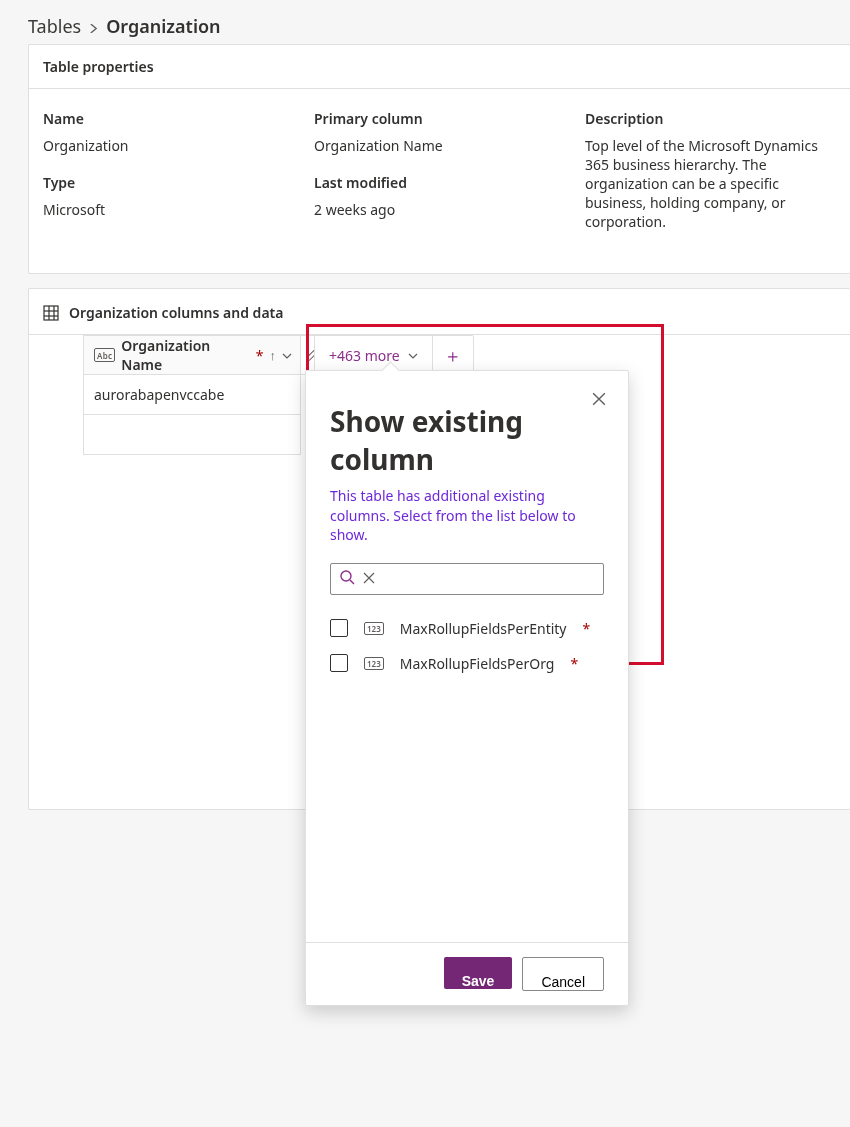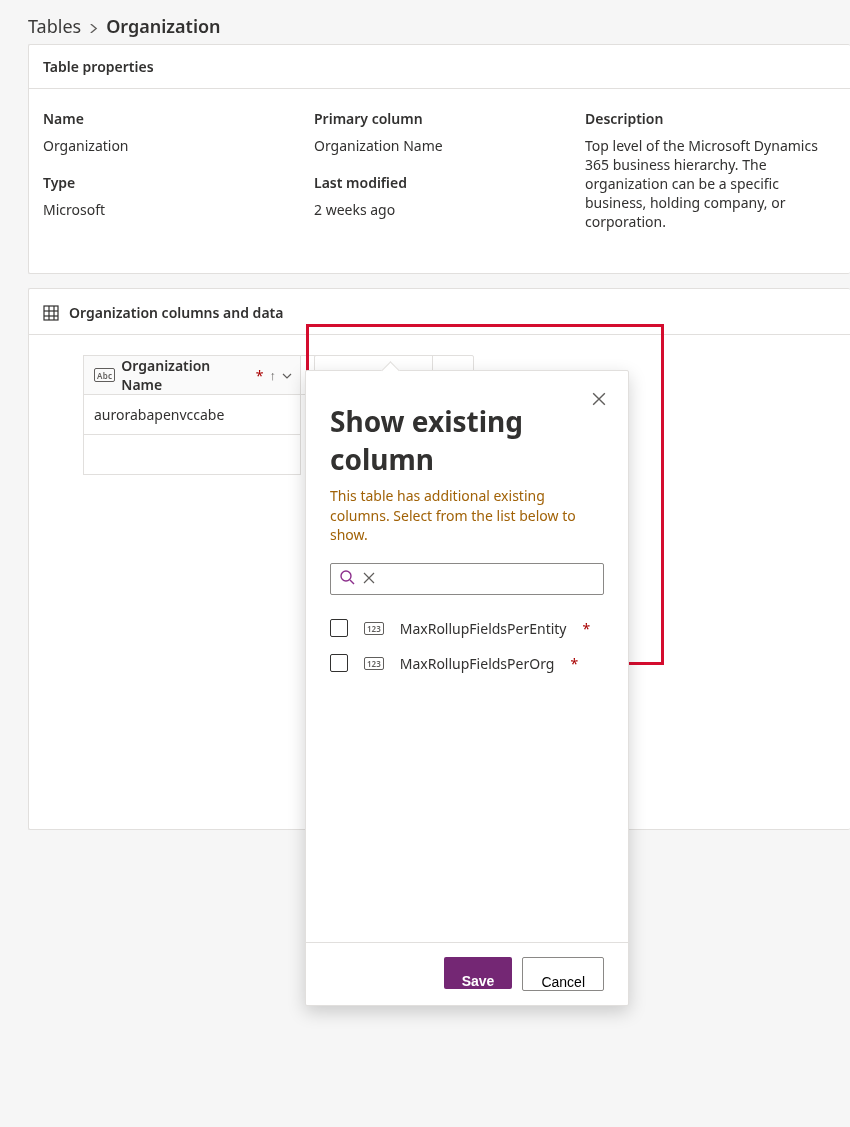--- a/index.html
+++ b/index.html
@@ -67,21 +67,21 @@
     box-shadow:0 6px 18px rgba(0,0,0,.18);
     display:flex;flex-direction:column;
   }
   .popover::before{
     content:"";position:absolute;top:-7px;left:78px;width:12px;height:12px;
     background:#fff;border-left:1px solid var(--border);border-top:1px solid var(--border);
     transform:rotate(45deg);
   }
   .pop-body{padding:22px 24px 0;flex:1;overflow:hidden;}
   .pop-title{font-size:28px;margin:9px 0 8px;}
-  .pop-sub{color:#a16207;margin:0 0 18px;line-height:1.4;}
+  .pop-sub{color:#6d28d9;margin:0 0 18px;line-height:1.4;}
   .close-x{position:absolute;top:20px;right:22px;cursor:pointer;}
   .close-x svg{width:14px;height:14px;stroke:#605e5c;}
   .search{display:flex;align-items:center;border:1px solid #8a8886;border-radius:2px;height:32px;padding:0 8px;margin-bottom:16px;}
   .search svg{width:16px;height:16px;margin-right:8px;}
   .search svg circle,.search svg line{stroke:var(--accent);}
   .search input{border:none;outline:none;flex:1;font-size:14px;color:#323130;font-family:inherit;}
   .search input::placeholder{color:#a19f9d;}
   .clear-x{cursor:pointer;}
   .clear-x svg{width:12px;height:12px;stroke:#605e5c;}
   .wavy{text-decoration:underline wavy #d40c2e;text-decoration-thickness:1px;text-underline-offset:2px;}
@@ -142,21 +142,21 @@
               <line x1="6" y1="1" x2="6" y2="15"></line>
               <line x1="11" y1="1" x2="11" y2="15"></line>
             </g>
           </svg>
       </span>
       <span style="font-weight:600">Organization columns and data</span>
     </div>
 
     <div class="data-area">
 
-      <div class="row" style="margin-top:20px;">
+      <div class="row" style="">
         <div class="header-row">
           <span class="col-badge">Abc</span>
           <span style="font-weight:600">Organization Name</span>
           <span class="req">*</span>
           <span class="up-arrow">↑</span>
           <span style="margin-left:auto;margin-right:8px;">
             <svg class="chev" viewBox="0 0 10 10">
                 <path d="M1 3 L5 7 L9 3" fill="none" stroke="#605e5c" stroke-width="1.2"></path>
               </svg>
           </span>

